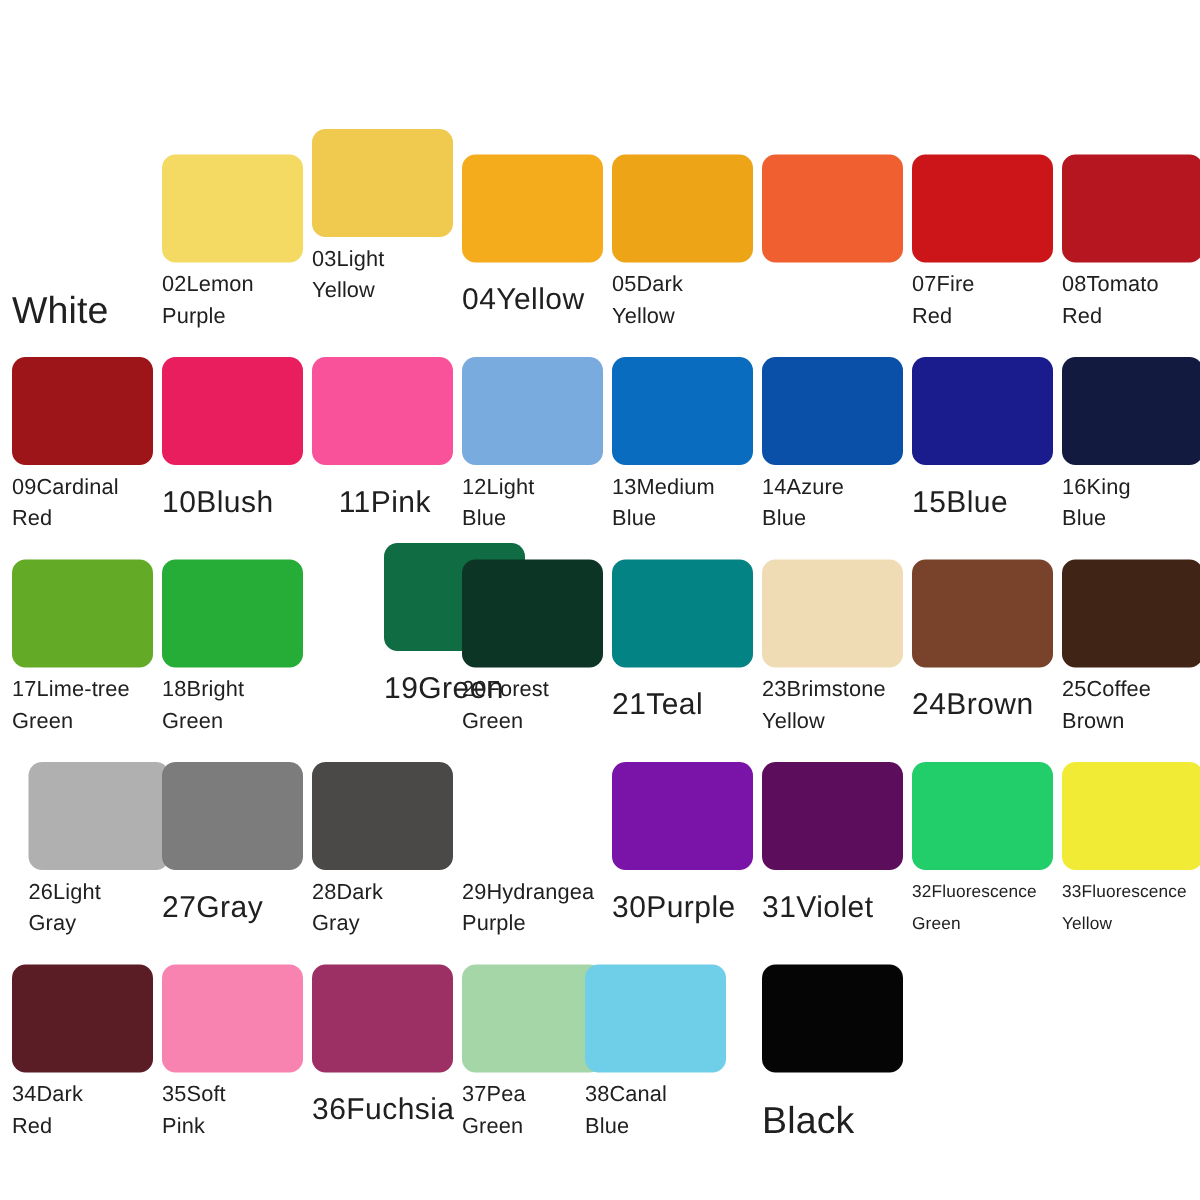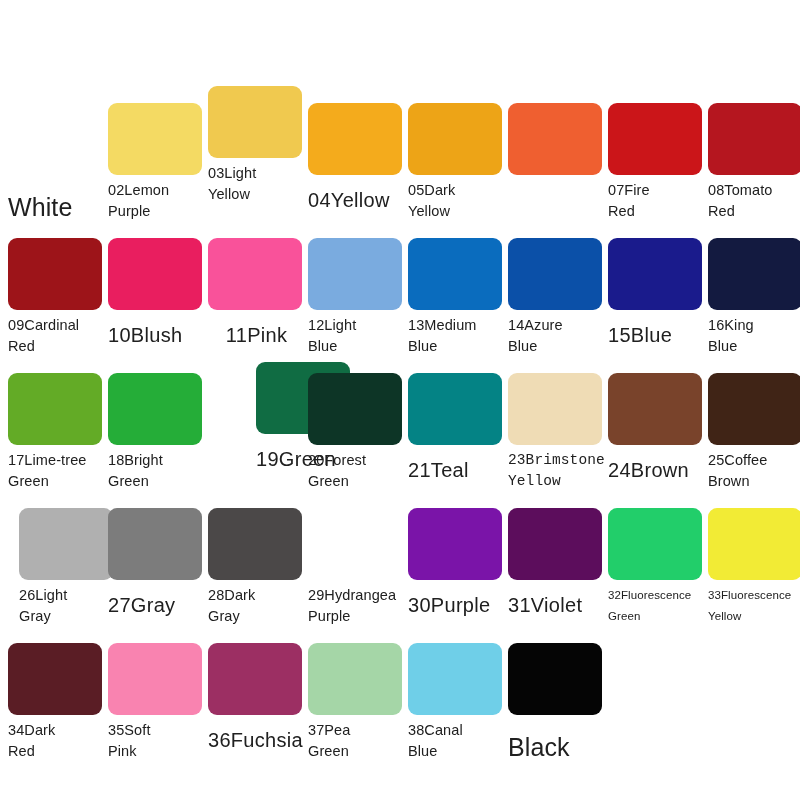--- a/index.html
+++ b/index.html
@@ -152,21 +152,21 @@
     </div>
     <div class="swatch-cell" style="left: 305px; top: 373px;">
       <div class="chip" style="background: rgb(13, 53, 38);"></div>
       <div class="label two-line">20Forest
 Green</div>
     </div>
     <div class="swatch-cell" style="left: 405px; top: 373px;">
       <div class="chip" style="background: rgb(4, 131, 133);"></div>
       <div class="label one-line">21Teal</div>
     </div>
-    <div class="swatch-cell" style="left: 505px; top: 373px; font-family: Liberation Mono, monospace;">
+    <div class="swatch-cell" style="left: 505px; top: 373px;">
       <div class="chip" style="background: rgb(239, 220, 181);"></div>
       <div class="label two-line">23Brimstone
 Yellow</div>
     </div>
     <div class="swatch-cell" style="left: 605px; top: 373px;">
       <div class="chip" style="background: rgb(121, 67, 43);"></div>
       <div class="label one-line">24Brown</div>
     </div>
     <div class="swatch-cell" style="left: 705px; top: 373px;">
       <div class="chip" style="background: rgb(64, 36, 22);"></div>
@@ -222,21 +222,21 @@
     </div>
     <div class="swatch-cell" style="left: 205px; top: 643px;">
       <div class="chip" style="background: rgb(156, 47, 99);"></div>
       <div class="label one-line">36Fuchsia</div>
     </div>
     <div class="swatch-cell" style="left: 305px; top: 643px;">
       <div class="chip" style="background: rgb(165, 214, 167);"></div>
       <div class="label two-line">37Pea
 Green</div>
     </div>
-    <div class="swatch-cell" style="left: 405px; top: 643px;">
+    <div class="swatch-cell" style="left: 387px; top: 643px;">
       <div class="chip" style="background: rgb(111, 207, 232);"></div>
       <div class="label two-line">38Canal
 Blue</div>
     </div>
     <div class="swatch-cell" style="left: 505px; top: 643px;">
       <div class="chip" style="background: rgb(5, 5, 5);"></div>
       <div class="label big">Black</div>
     </div>
   </div>
 

